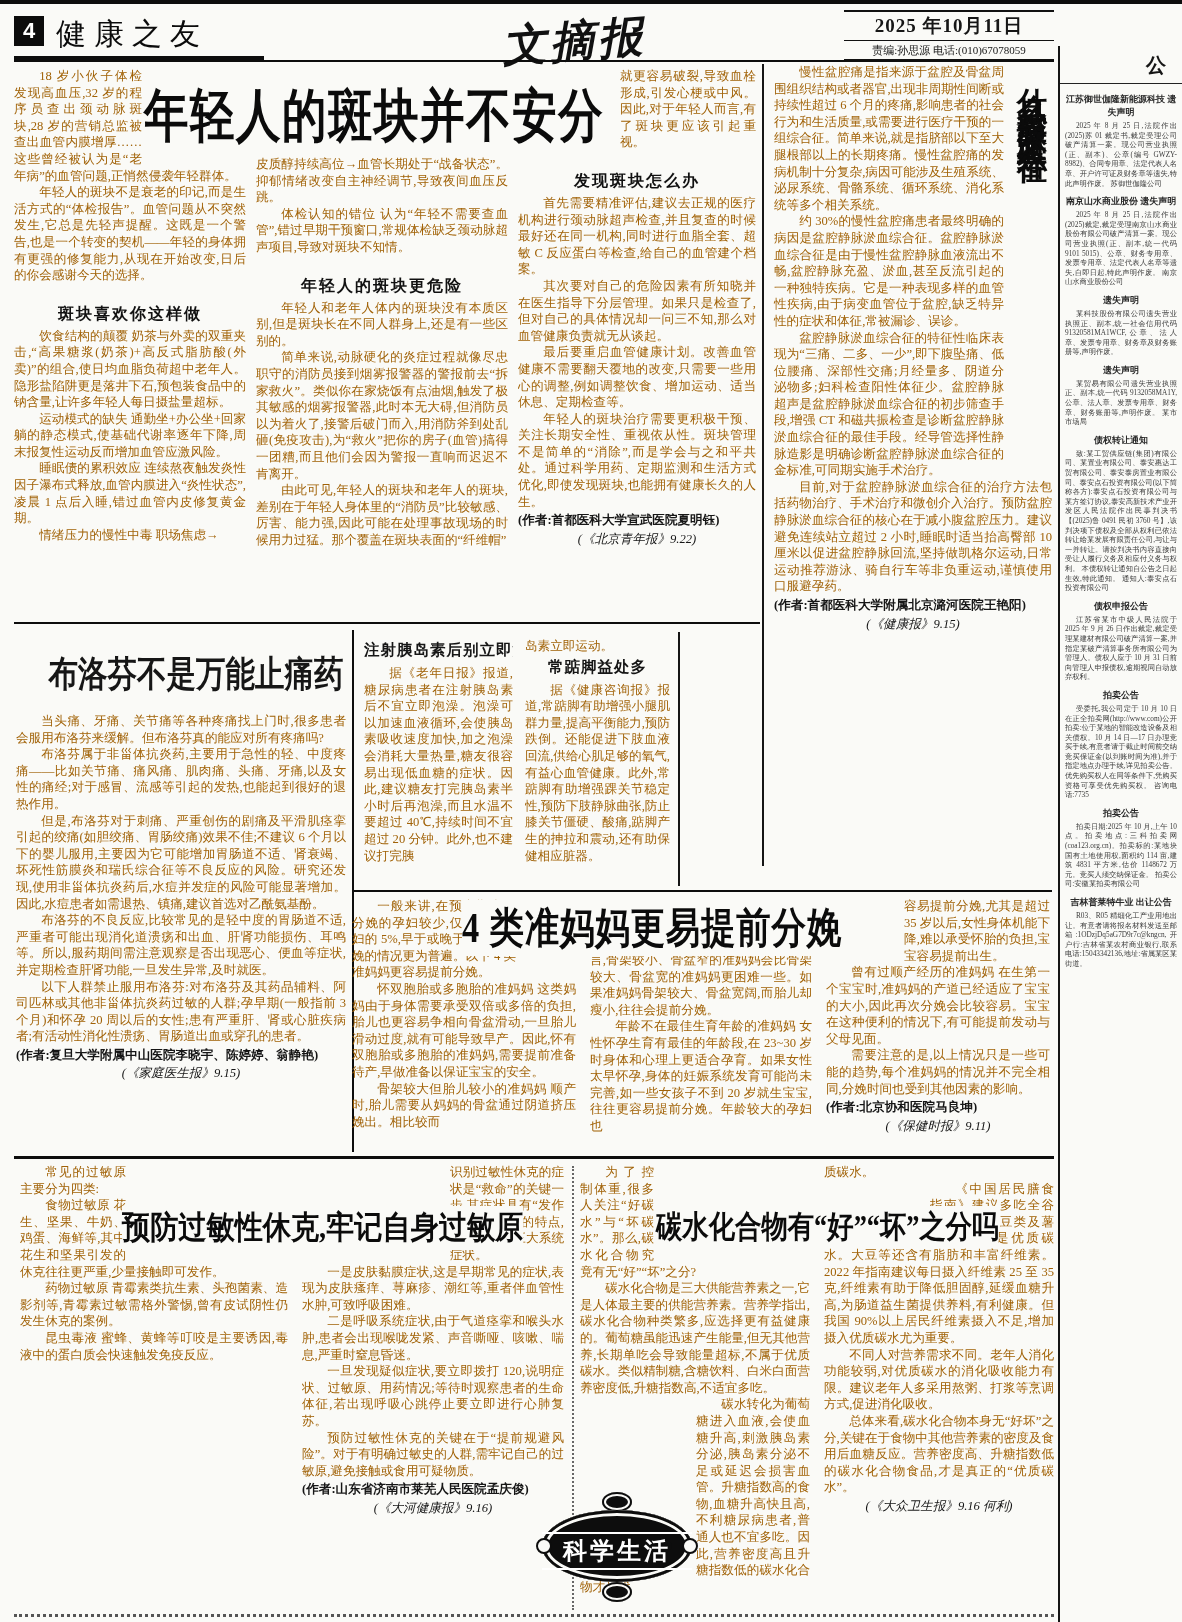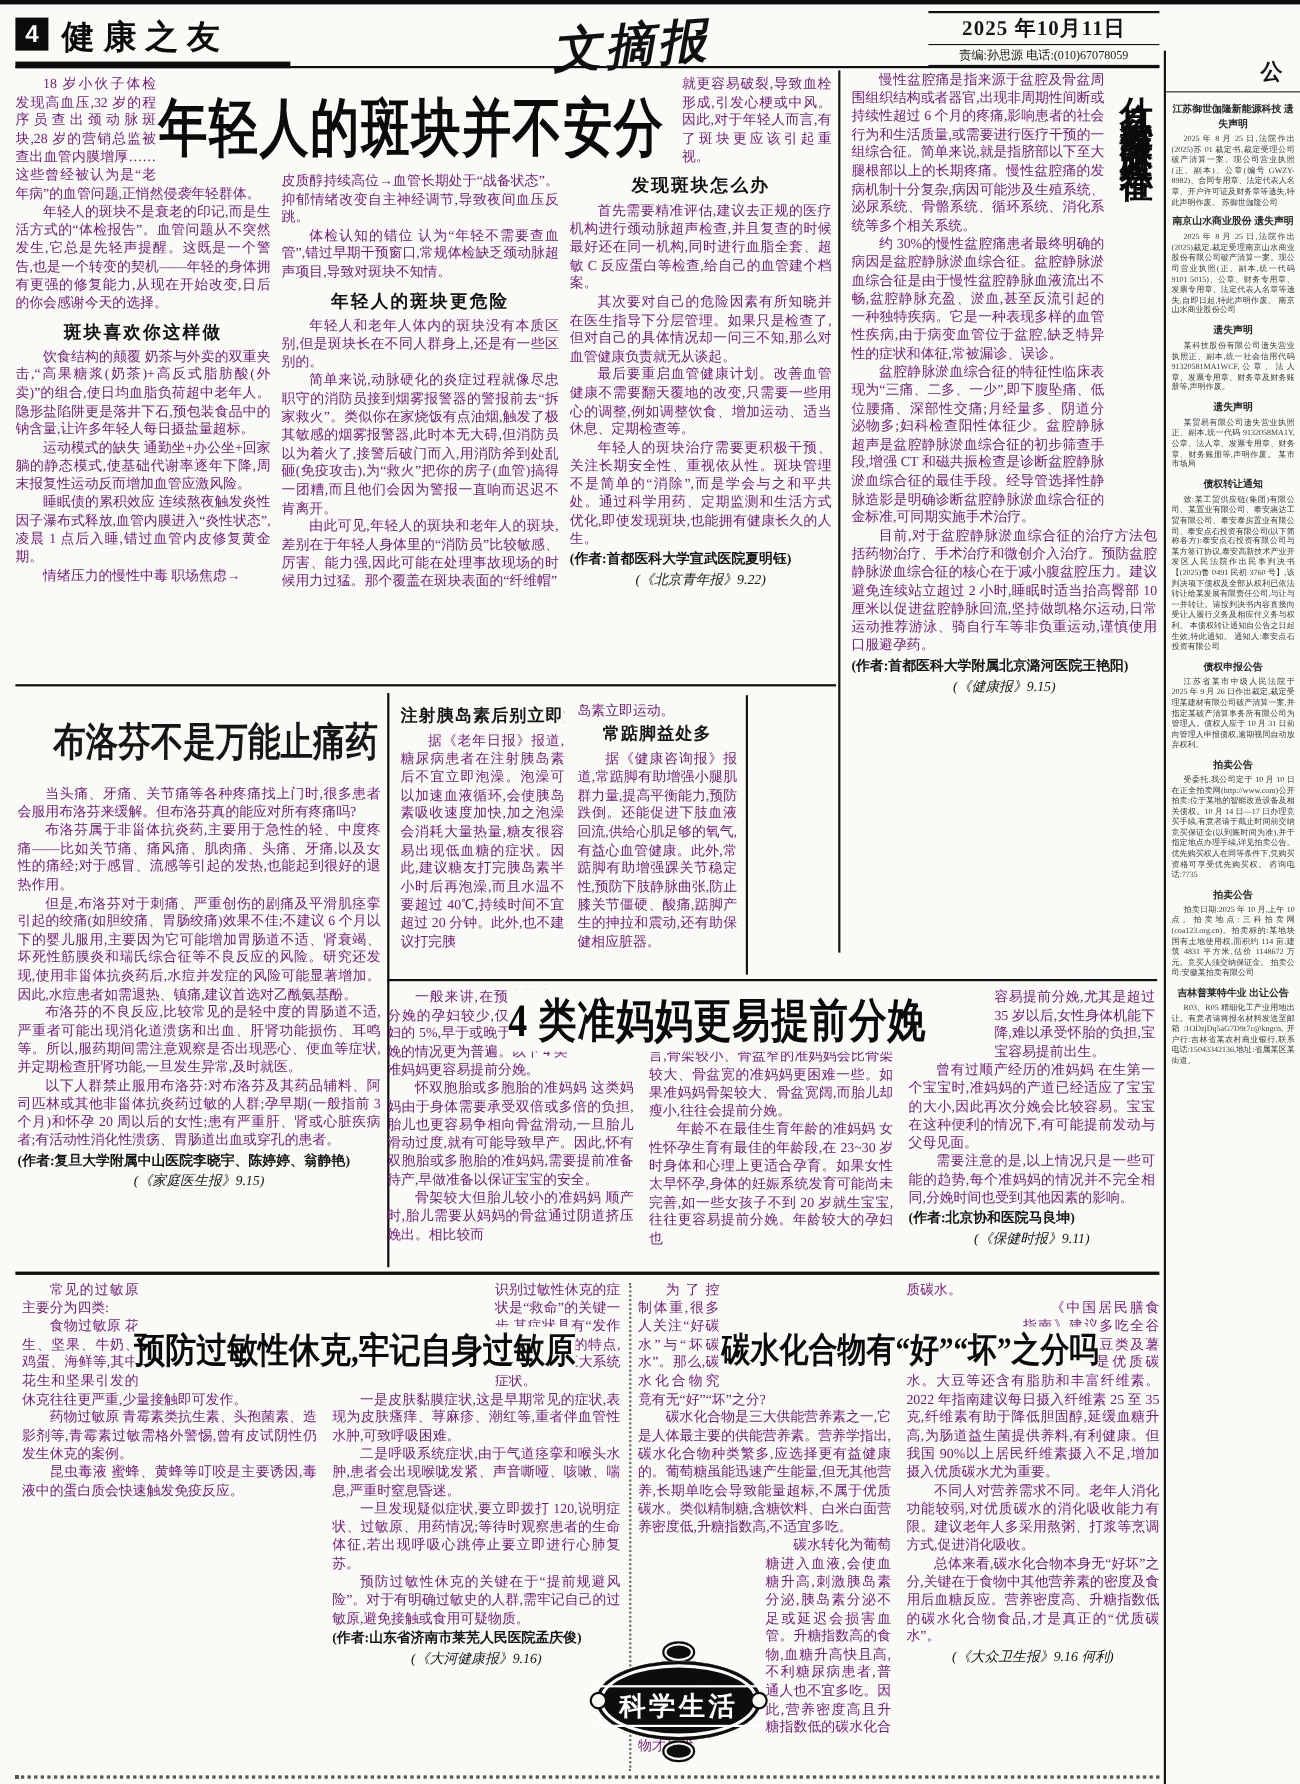--- a/index.html
+++ b/index.html
@@ -1,34 +1,34 @@
 <!DOCTYPE html>
 <html><head>
 <meta charset="utf-8">
 <style>
   html,body{margin:0;padding:0;}
   body{width:1182px;height:1622px;position:relative;background:#e9e9e7;font-family:"Liberation Serif",serif;}
   .page{position:absolute;left:0;top:0;width:1182px;height:1622px;background:#fafaf7;color:#161616;overflow:hidden;}
   .abs{position:absolute;}
   .rule{background:#0d0d0d;}
-  .p{margin:0;font-size:12.6px;line-height:16.6px;text-align:justify;text-indent:2em;color:#701a75;}
+  .p{margin:0;font-size:12.6px;line-height:16.6px;text-align:justify;text-indent:2em;color:#a16207;}
   .cont{text-indent:0;}
-  .sub{margin:8px 0 3px;font-size:16px;font-weight:bold;text-align:center;font-family:"Liberation Sans",sans-serif;letter-spacing:2px;color:#111;}
+  .sub{margin:20px 0 3px;font-size:16px;font-weight:bold;text-align:center;font-family:"Liberation Sans",sans-serif;letter-spacing:2px;color:#111;}
   .author{margin:2px 0 0;font-size:12.6px;line-height:16.6px;font-weight:bold;text-align:left;text-indent:0;}
   .source{margin:2px 0 0;font-size:12.6px;line-height:17px;text-align:center;text-indent:0;font-style:italic;}
   .sp-r{float:right;}
   .sp-l{float:left;}
   .headline{position:absolute;font-weight:900;white-space:nowrap;color:#0b0b0b;background:#fafaf7;transform-origin:left top;z-index:3;font-family:"Liberation Serif",serif;}
   .colwrap{display:flex;}
   .col{overflow:hidden;}
   .vhead{float:right;writing-mode:vertical-rl;font-size:30px;font-weight:900;width:42px;height:400px;letter-spacing:6px;text-align:justify;margin-left:6px;color:#0b0b0b;}
   .boxtitle{margin:2px 0 4px;font-size:15.5px;font-weight:bold;font-family:"Liberation Sans",sans-serif;white-space:nowrap;letter-spacing:1px;}
   
   .numbox{display:inline-block;width:30px;height:30px;background:#0c0c0c;color:#fff;font-weight:bold;font-size:22px;text-align:center;line-height:30px;font-family:"Liberation Sans",sans-serif;}
-  .sectitle{display:inline-block;font-size:30px;font-weight:700;letter-spacing:8px;vertical-align:middle;margin-left:12px;color:#0b0b0b;}
+  .sectitle{display:inline-block;font-size:30px;font-weight:400;letter-spacing:8px;vertical-align:middle;margin-left:12px;color:#0b0b0b;}
   .masthead{font-size:44px;font-weight:900;font-style:italic;transform:rotate(-4deg);letter-spacing:4px;color:#111;}
   .datebox{font-size:19px;font-weight:bold;border-top:2px solid #111;border-bottom:1px solid #111;padding:1px 8px;letter-spacing:1px;}
   .editorline{font-size:11px;padding:2px 2px 1px;border-bottom:2px solid #111;}
   
   .notices{border-left:2px solid #151515;background:#fafaf7;}
   .nothead{font-size:20px;font-weight:900;letter-spacing:14px;white-space:nowrap;overflow:hidden;border-bottom:1.5px solid #222;padding:6px 0 4px 86px;}
   .notice-t{margin:7px 2px 2px;font-size:9px;font-weight:bold;text-align:center;color:#2a2a2a;}
   .notice-b{margin:0 2px;font-size:7.3px;line-height:9.6px;text-align:justify;color:#3a3a3a;text-indent:1.5em;}
   .noticesbody{padding:2px 3px;overflow:hidden;}
   

